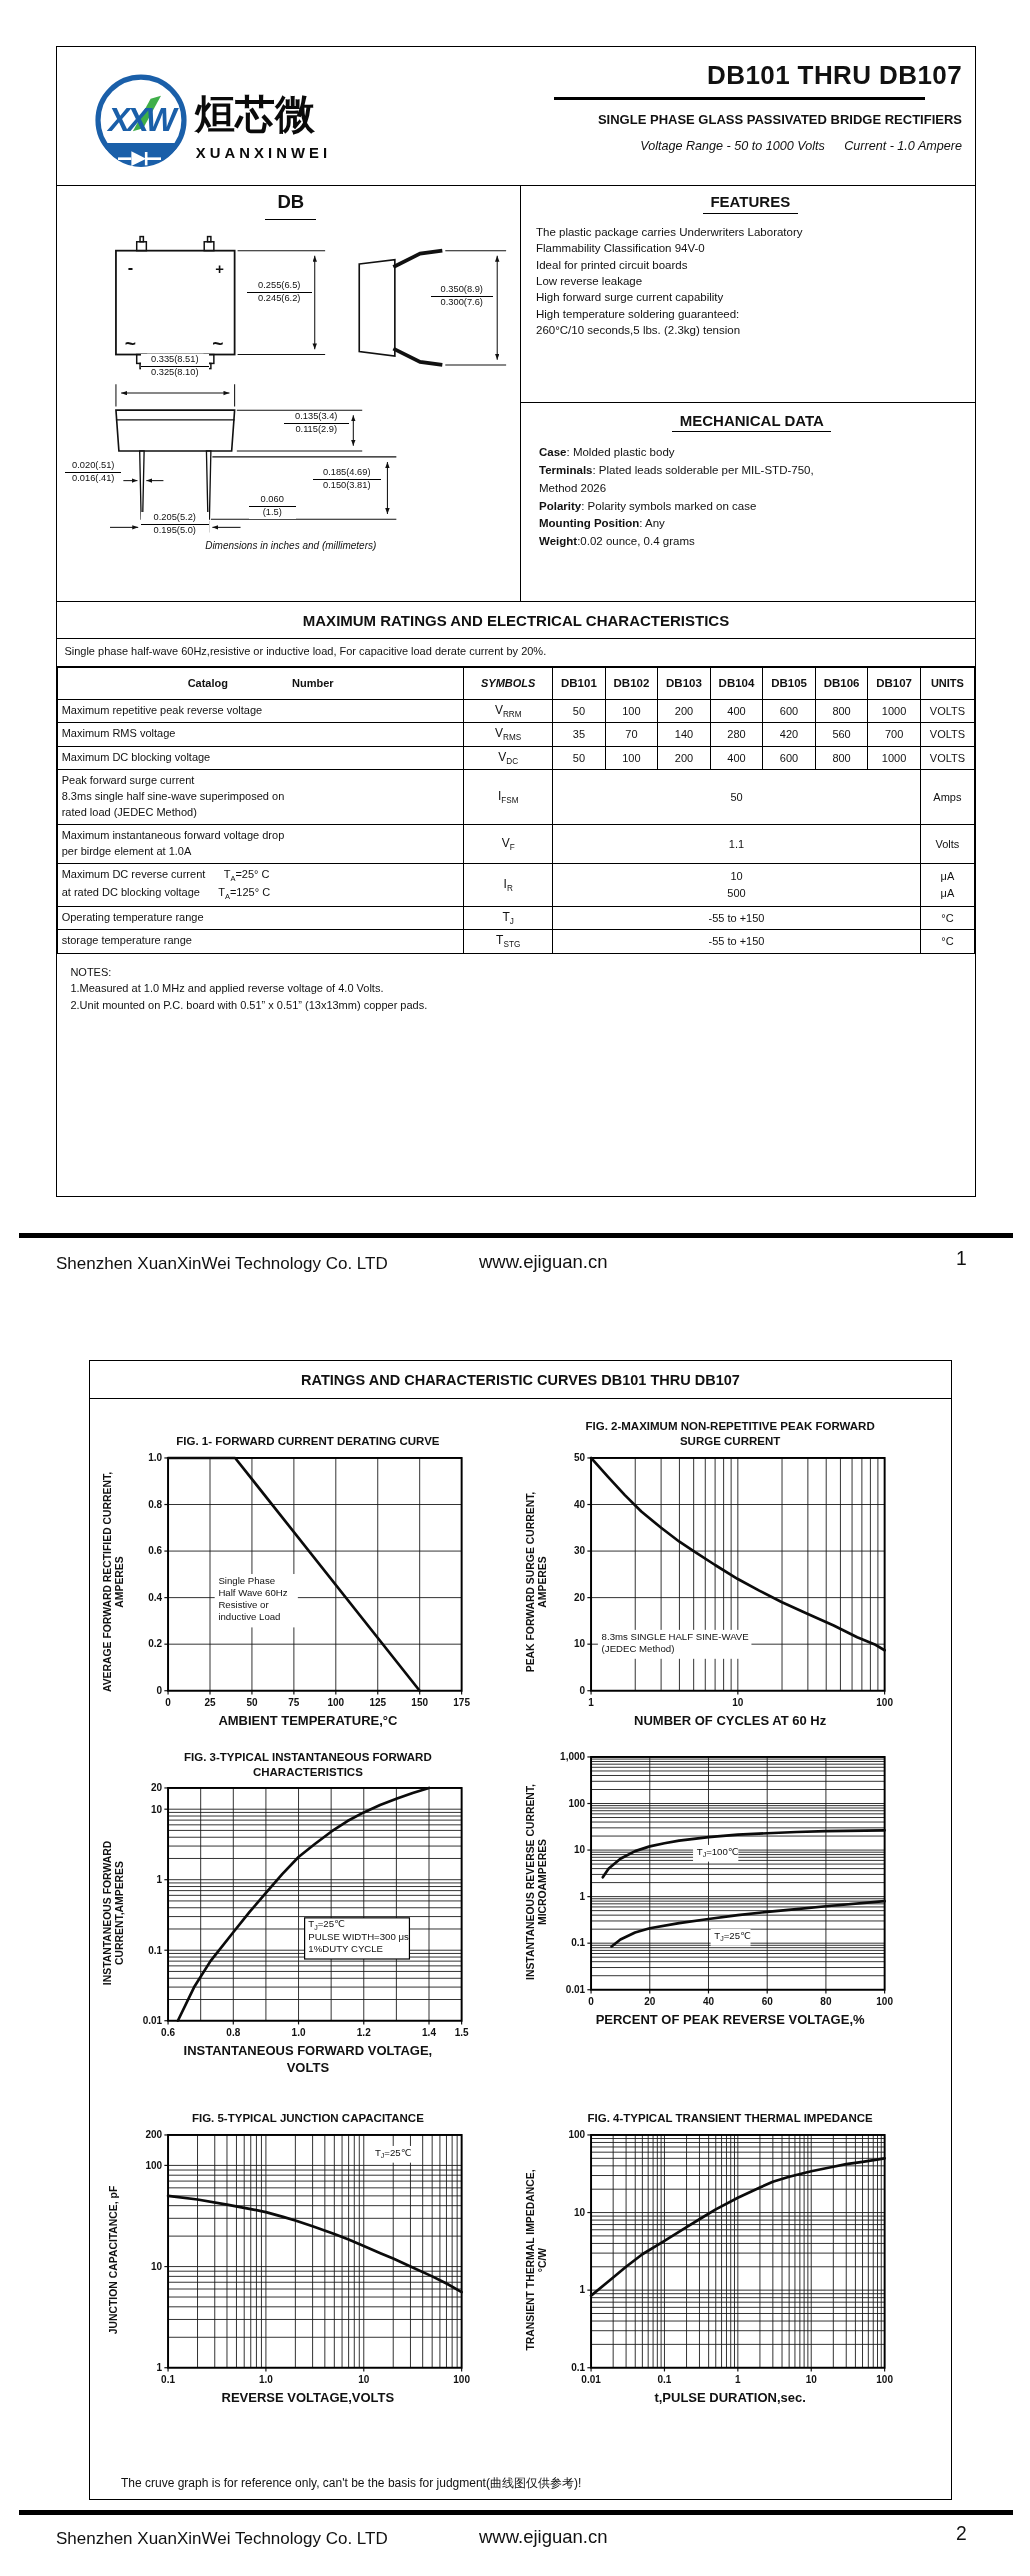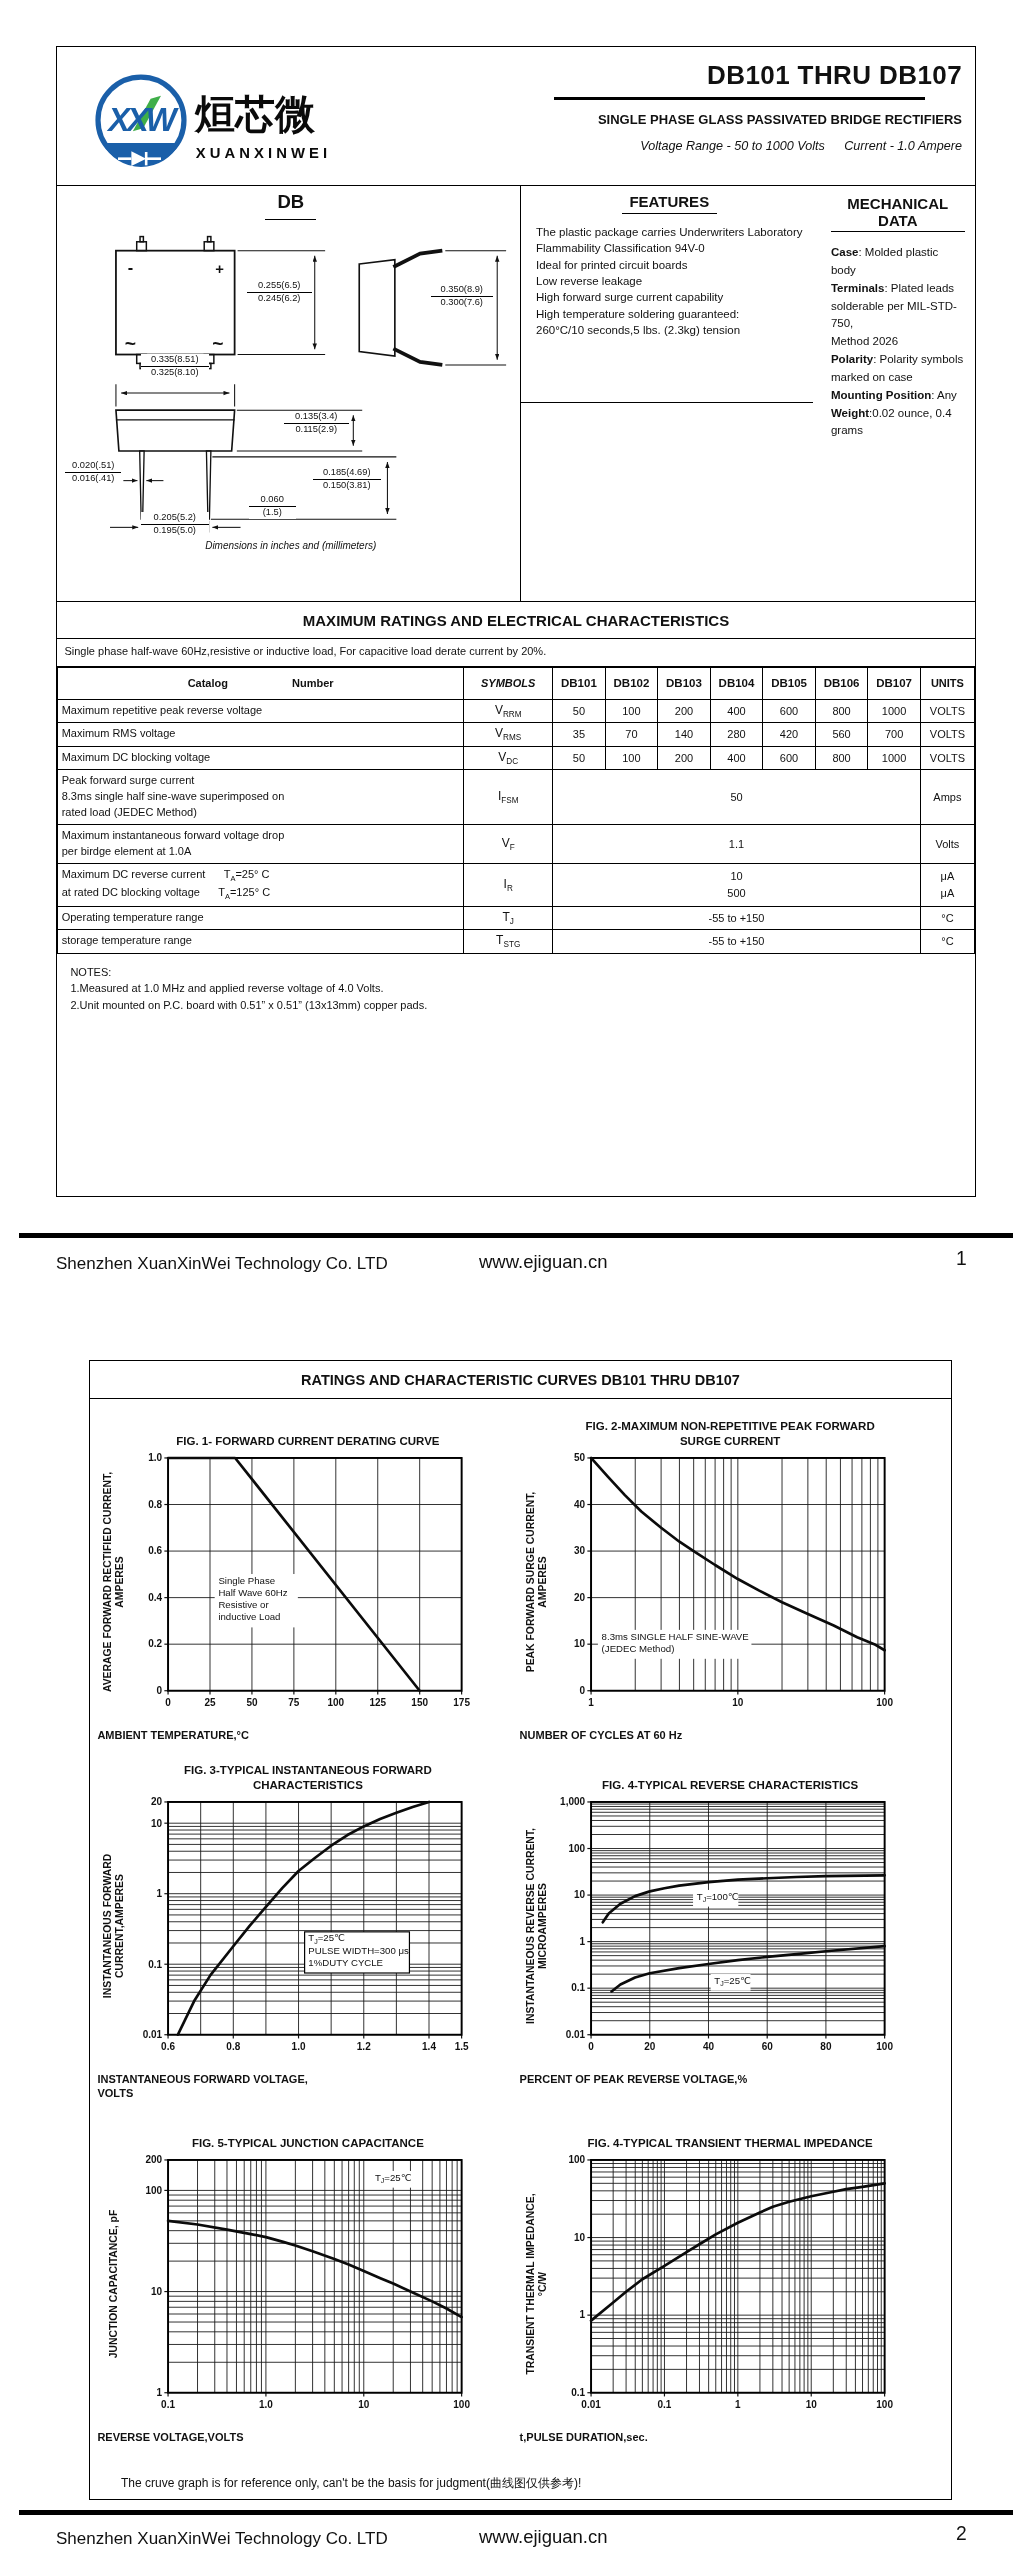--- a/index.html
+++ b/index.html
@@ -17,21 +17,21 @@
   .hdr .titleblock{position:absolute;left:460px;top:7.4px;width:445px;text-align:right;}
   .doc-title{font-size:26px;font-weight:bold;letter-spacing:0.4px;margin-top:6px;}
   .title-rule{height:3px;background:#000;width:371px;margin:6px auto 0;}
   .doc-sub{font-size:13px;font-weight:bold;margin-top:12px;}
   .doc-range{font-size:12.6px;font-style:italic;margin-top:12px;}
   .doc-range .gap{display:inline-block;width:19.3px;}
 
   
   .panels{display:flex;flex:none;height:415px;border-bottom:1.9px solid #000;}
   .panel-left{width:464px;border-right:1.9px solid #000;box-sizing:border-box;padding:4.5px 0 0 4.5px;}
-  .panel-right{flex:1;display:flex;flex-direction:row;}
+  .panel-right{flex:1;display:flex;flex-direction:column;}
   .feat{height:217px;border-bottom:1.9px solid #000;box-sizing:border-box;padding:7.4px 10.4px 0 15px;}
   .mech{flex:1;box-sizing:border-box;padding:9px 10.4px 0 18px;}
   .sec-title{text-align:center;font-weight:bold;font-size:15px;}
   .sec-title span{display:inline-block;border-bottom:1.9px solid #000;padding:0 7.4px 2.2px;}
   .feat-lines{margin-top:10.4px;font-size:11.5px;line-height:1.42;}
   .mech-lines{margin-top:12px;font-size:11.5px;line-height:1.55;}
 
   
   .diagram-wrap{position:relative;width:454px;margin:0 auto;}
   .db-label{text-align:center;font-size:18.5px;font-weight:bold;}
@@ -63,21 +63,21 @@
   .foot.pg{font-size:19.3px;}
 
   
   .p2-bar{flex:none;border-bottom:1.9px solid #000;text-align:center;font-weight:bold;font-size:14.5px;padding:11px 0 9.6px;}
   .figrow{display:flex;justify-content:space-between;padding:19.3px 10.4px 0 7.4px;flex:none;}
   .fig{width:421px;}
   .fig-title{text-align:center;font-weight:bold;font-size:11.5px;line-height:1.3;min-height:31px;display:flex;flex-direction:column;justify-content:flex-end;}
   .fig-body{display:flex;margin-top:3px;}
   .ycell{position:relative;width:34px;flex:none;}
   .ylab{position:absolute;left:50%;top:50%;transform:translate(-50%,-50%) rotate(-90deg);white-space:nowrap;text-align:center;font-weight:bold;font-size:10.4px;line-height:1.15;}
-  .xlab{text-align:left;font-weight:bold;font-size:11px;line-height:1.25;margin-top:16px;}
+  .xlab{text-align:center;font-weight:bold;font-size:13px;line-height:1.25;margin-top:0;}
   svg.plot{display:block;}
   .disclaimer{position:absolute;left:31px;bottom:7.4px;font-size:12px;}
 </style>
 </head>
 <body>
 
 <div class="pagebox" id="page1">
 
   <div class="hdr">
     <svg width="415" height="130" style="position:absolute;left:21px;top:10.4px" viewBox="0 0 560 175">
@@ -623,23 +623,20 @@
             <text x="239.20000000000002" y="212.72808666028482" font-size="13" font-weight="500" fill="#111"><tspan>PULSE WIDTH=300 μs</tspan></text>
             <text x="239.20000000000002" y="229.22808666028482" font-size="13" font-weight="500" fill="#111"><tspan>1%DUTY CYCLE</tspan></text>
           </svg>
         </div>
         <div class="xlab">
           <div>INSTANTANEOUS FORWARD VOLTAGE,</div>
           <div>VOLTS</div>
         </div>
       </div>
       <div class="fig">
-        <div class="fig-title">
-          <div>FIG. 4-TYPICAL REVERSE CHARACTERISTICS</div>
-        </div>
         <div class="fig-body">
           <div class="ycell">
             <div class="ylab">
               <div>INSTANTANEOUS REVERSE CURRENT,</div>
               <div>MICROAMPERES</div>
             </div>
           </div>
           <svg class="plot" width="341" height="261" viewBox="0 0 460 352">
             <g>
               <line x1="50" y1="8" x2="50" y2="322" stroke="#1a1a1a" stroke-width="1.2"></line>

